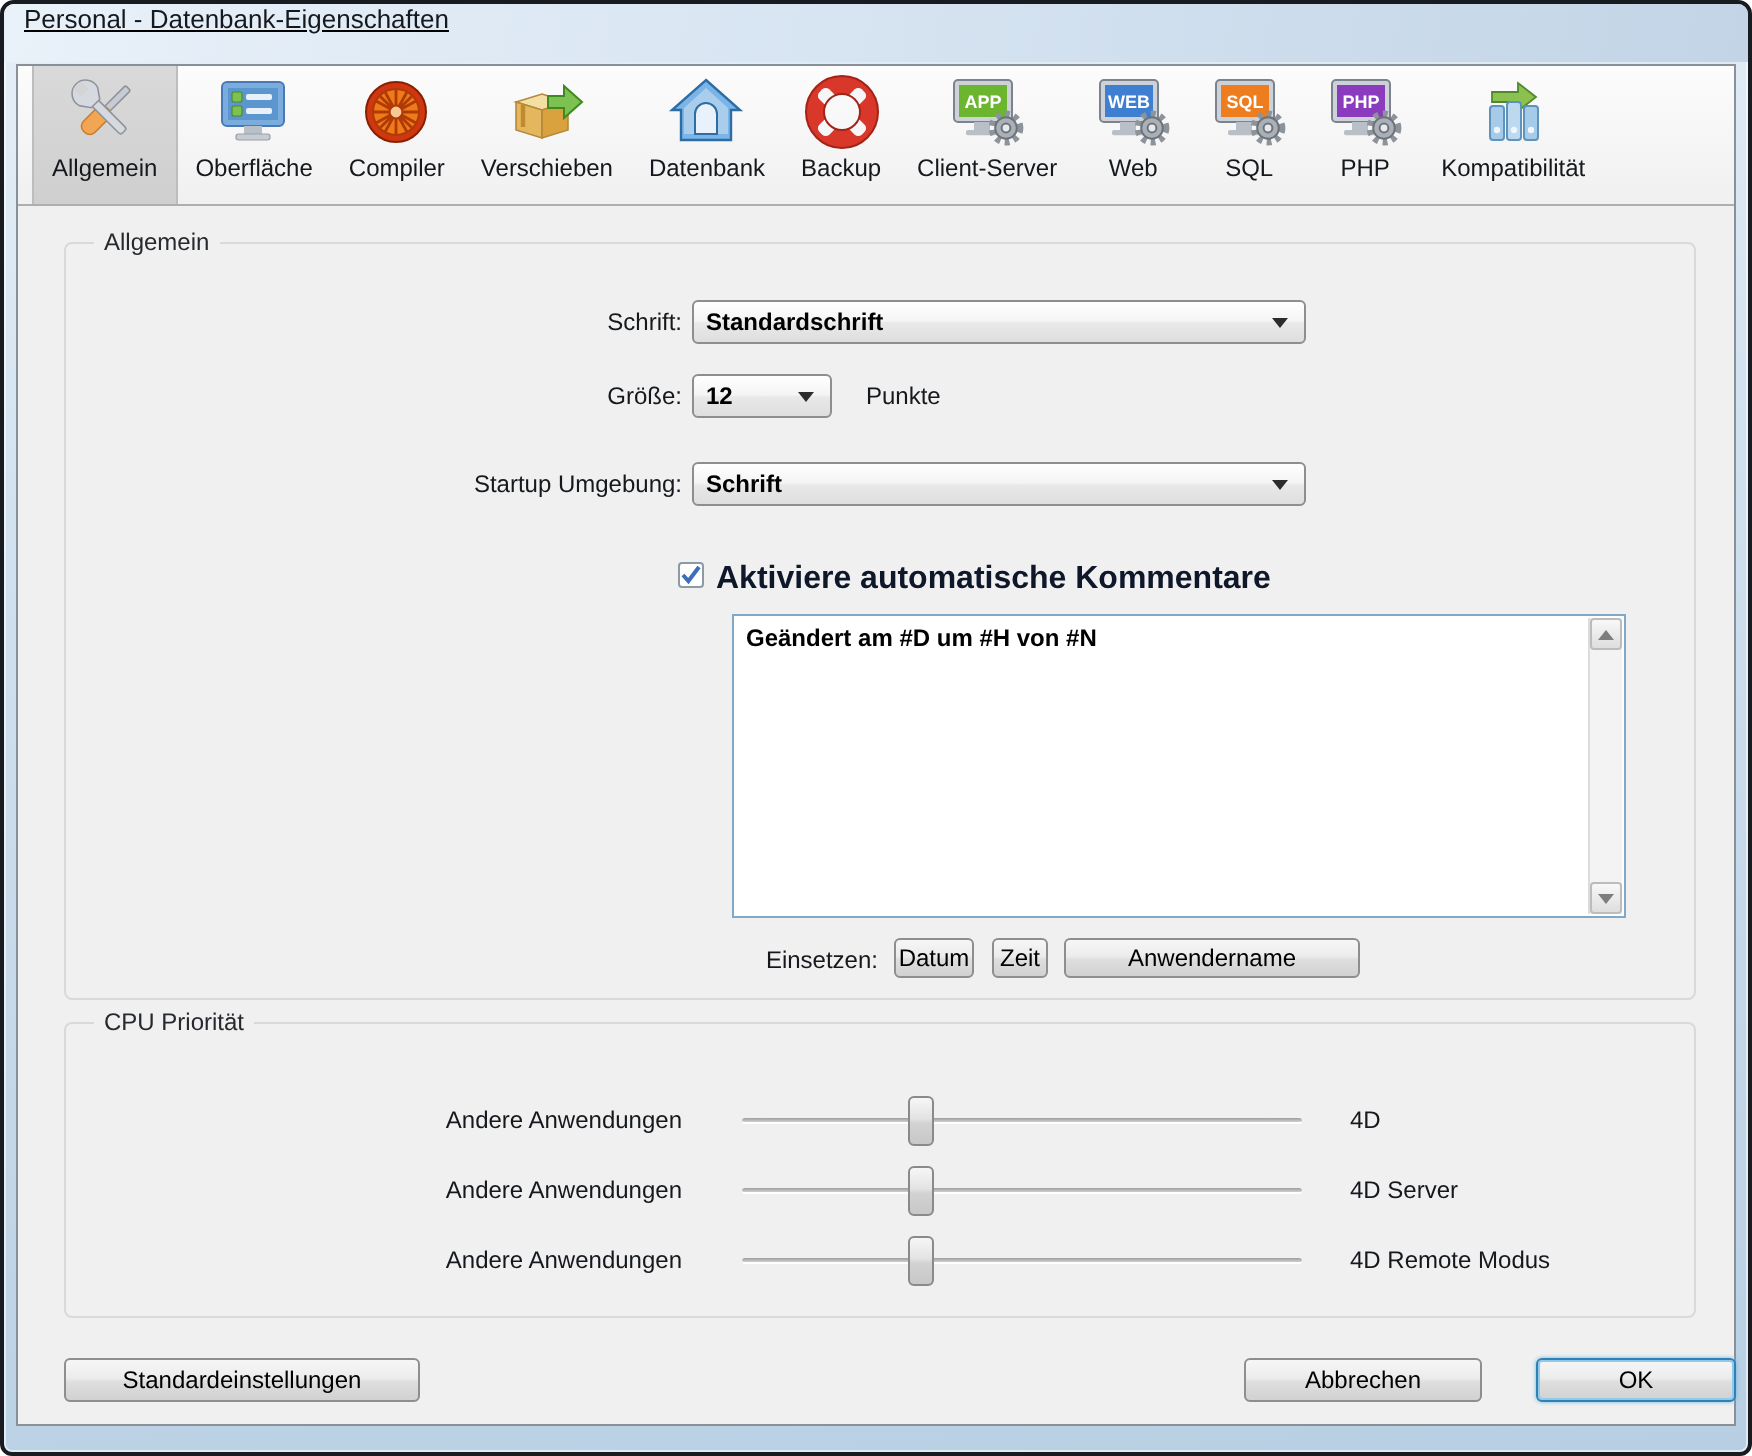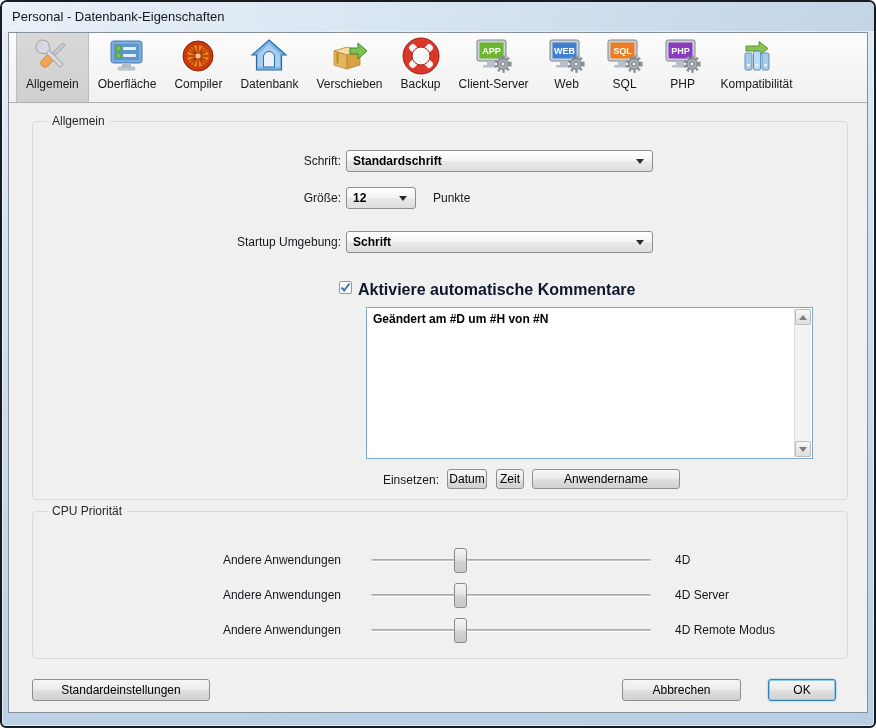--- a/index.html
+++ b/index.html
@@ -1,21 +1,21 @@
 <!DOCTYPE html>
 <html><head>
 <meta charset="utf-8">
 <style>
   html,body{margin:0;padding:0;background:#fff;font-family:"Liberation Sans",sans-serif;}
   *{box-sizing:border-box;}
   .window{position:relative;width:876px;height:728px;border:2px solid #181c21;border-radius:7px 7px 6px 6px;
     background:linear-gradient(175deg,#e6eff8 0%,#cfdfee 40%,#b8cfe3 100%);overflow:hidden;
     box-shadow:inset 0 0 0 1px rgba(255,255,255,.55);}
-  .titlebar{position:absolute;left:0;top:0;right:0;height:29px;display:flex;align-items:center;
-    background:linear-gradient(100deg,#e9f1f9 0%,#d4e2f0 55%,#c2d4e6 100%);}
+  .titlebar{position:absolute;left:0;top:0;right:0;height:29px;display:flex;
+    background:linear-gradient(100deg,#e9f1f9 0%,#d4e2f0 55%,#c2d4e6 100%);text-decoration:underline;}
   .titlebar .title{padding-left:10px;font-size:13px;color:#15181c;}
   .content{position:absolute;left:6px;top:30px;right:6px;bottom:13px;background:#f0f0f0;
     border:1px solid #8a9097;}
   
   .toolbar{position:absolute;left:0;top:0;right:0;height:70px;display:flex;align-items:stretch;
     background:linear-gradient(#fcfcfc,#f0f0f0);border-bottom:1px solid #aeaeae;padding-left:7px;}
   .tb-item{display:flex;flex-direction:column;align-items:center;justify-content:flex-start;
     padding:3px 9px 0;cursor:default;}
   .tb-item.selected{background:linear-gradient(#d9d9d9,#cfcfcf);border-left:1px solid #bdbdbd;border-right:1px solid #bdbdbd;}
   .tb-ic{width:40px;height:40px;display:block;}
@@ -112,39 +112,39 @@
             </g>
             <circle cx="20" cy="20" r="3.2" fill="#f7c795" stroke="#b03a05"></circle>
           </svg>
         </span>
         <span class="tb-label">Compiler</span>
       </div>
 
       <div class="tb-item">
         <span class="tb-ic">
           <svg viewBox="0 0 40 40" width="40" height="40">
-            <path d="M20 4 L37 19 H32.5 V34 H7.5 V19 H3 Z" fill="#7ab4e8" stroke="#2e6da4" stroke-width="1.2"></path>
-            <path d="M20 8 L31 18 V31 H9 V18 Z" fill="#aacdec"></path>
-            <path d="M14.5 31 V21 a5.5 5.5 0 0 1 11 0 V31 Z" fill="#e9f2fa" stroke="#2e6da4"></path>
-          </svg>
-        </span>
-        <span class="tb-label">Datenbank</span>
-      </div>
-
-      <div class="tb-item">
-        <span class="tb-ic">
-          <svg viewBox="0 0 40 40" width="40" height="40">
             <path d="M5 15 L18 11 L31 15 L18 19 Z" fill="#f3dfa4" stroke="#b5883a" stroke-width="0.8"></path>
             <path d="M5 15 V29 L18 33 V19 Z" fill="#e4b75e" stroke="#b5883a" stroke-width="0.8"></path>
             <path d="M31 15 V29 L18 33 V19 Z" fill="#d9a23f" stroke="#b5883a" stroke-width="0.8"></path>
             <path d="M8.5 16.2 V27.5" stroke="#c28a2e" stroke-width="2.2"></path>
             <path d="M21 12 h8 v-5 l9 8 -9 8 v-5 h-8 z" fill="#7cc152" stroke="#3f8a1f" stroke-width="1"></path>
           </svg>
         </span>
         <span class="tb-label">Verschieben</span>
+      </div>
+
+      <div class="tb-item">
+        <span class="tb-ic">
+          <svg viewBox="0 0 40 40" width="40" height="40">
+            <path d="M20 4 L37 19 H32.5 V34 H7.5 V19 H3 Z" fill="#7ab4e8" stroke="#2e6da4" stroke-width="1.2"></path>
+            <path d="M20 8 L31 18 V31 H9 V18 Z" fill="#aacdec"></path>
+            <path d="M14.5 31 V21 a5.5 5.5 0 0 1 11 0 V31 Z" fill="#e9f2fa" stroke="#2e6da4"></path>
+          </svg>
+        </span>
+        <span class="tb-label">Datenbank</span>
       </div>
 
       <div class="tb-item">
         <span class="tb-ic">
           <svg viewBox="0 0 40 40" width="40" height="40">
             <circle cx="20" cy="20" r="13.5" fill="none" stroke="#d8372a" stroke-width="9"></circle>
             <g fill="#f5f6f8">
               <rect x="16.5" y="5" width="7" height="8" rx="2.5" transform="rotate(45 20 20)"></rect>
               <rect x="16.5" y="5" width="7" height="8" rx="2.5" transform="rotate(135 20 20)"></rect>
               <rect x="16.5" y="5" width="7" height="8" rx="2.5" transform="rotate(225 20 20)"></rect>
@@ -308,16 +308,16 @@
         <span class="flabel" style="left:0;top:6px;width:308px;">Andere Anwendungen</span>
         <div class="track" style="left:338px;width:280px;">
           <div class="thumb" style="left: calc(32% - 6.5px);"></div>
         </div>
         <span class="s-right" style="left:642px;top:6px;">4D Remote Modus</span>
       </div>
     </div>
 
     <div class="btn" style="left:23px;top:646px;width:178px;">Standardeinstellungen</div>
     <div class="btn" style="left:613px;top:646px;width:119px;">Abbrechen</div>
-    <div class="btn default" style="left:759px;top:646px;width:68px;">OK</div>
+    <div class="btn default" style="left:759px;top:646px;width:100px;">OK</div>
 
   </div>
 </div>
 
 </body></html>

